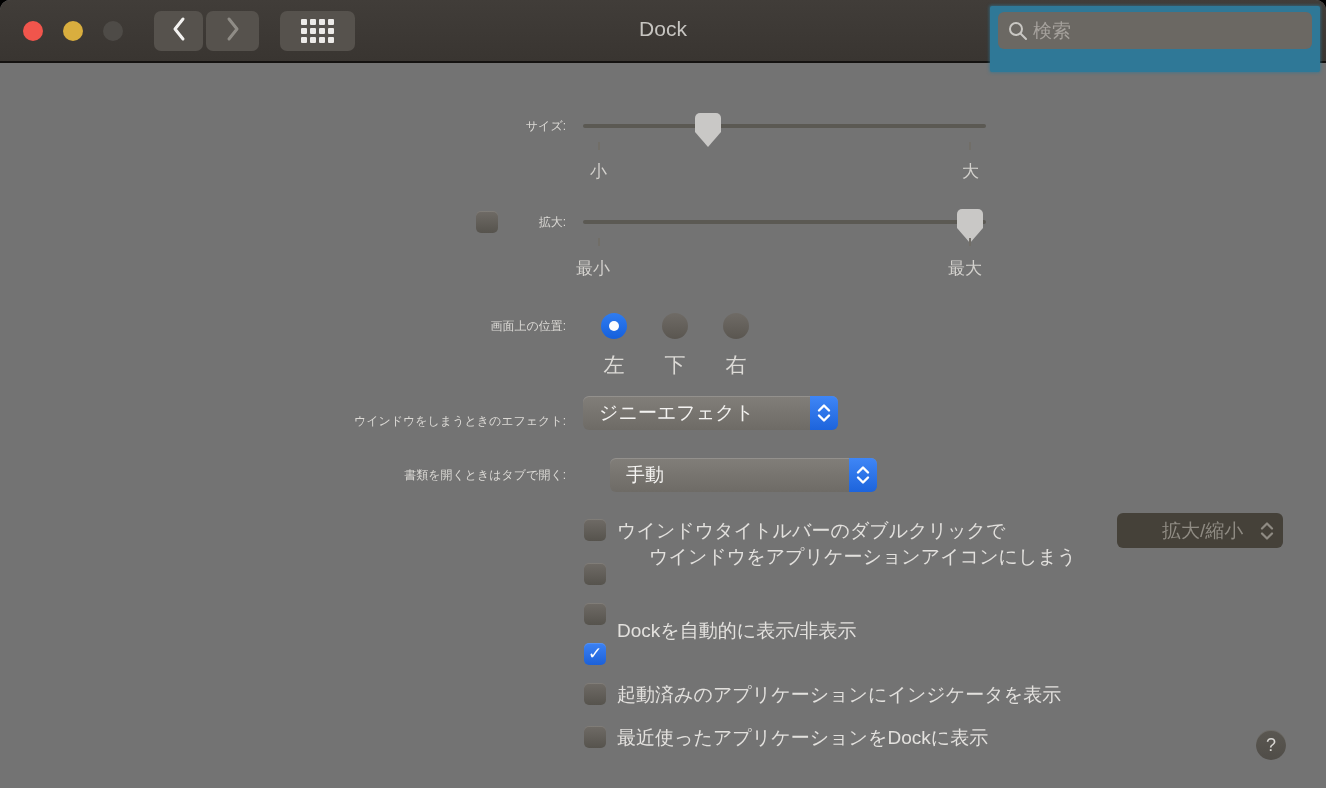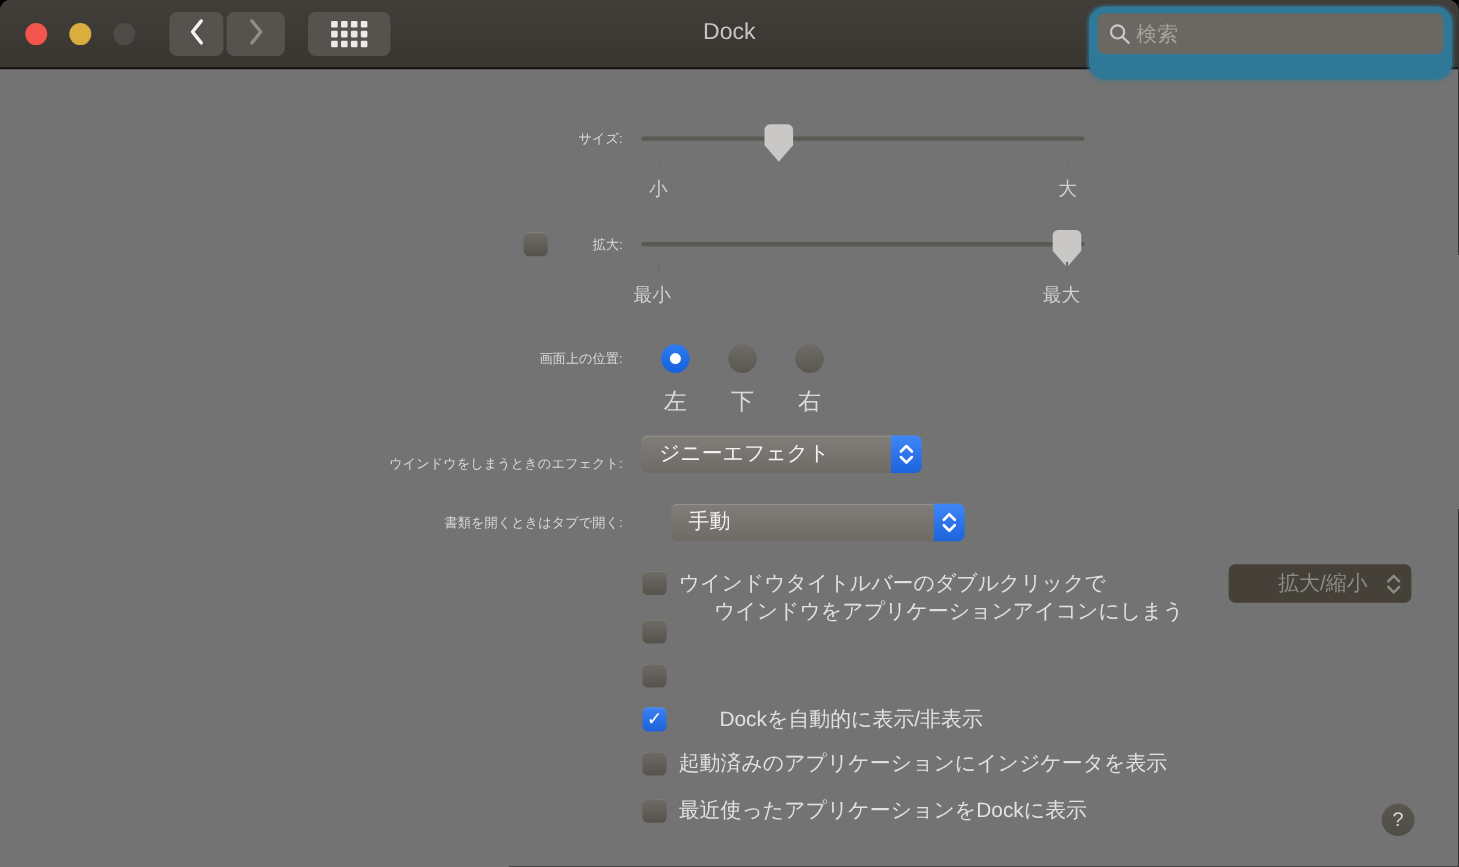--- a/index.html
+++ b/index.html
@@ -16,21 +16,21 @@
   .tbtn{position:absolute;top:11px;height:40px;border-radius:7px;background:#56524d;
     display:flex;align-items:center;justify-content:center;}
   #btn-back{left:154px;width:49px;}
   #btn-fwd{left:206px;width:53px;}
   #btn-grid{left:280px;width:75px;}
   .grid-dots{display:grid;grid-template-columns:repeat(4,6px);grid-template-rows:repeat(3,6px);gap:3px;}
   .grid-dots i{background:#eceae8;border-radius:1px;}
   #win-title{position:absolute;top:0;left:0;width:100%;height:61px;line-height:58px;
     text-align:center;font-size:21px;color:#c7c5c1;pointer-events:none;}
   
-  #search-ring{position:absolute;left:990px;top:6px;width:330px;height:66px;border-radius:15px;
+  #search-ring{position:absolute;left:990px;top:6px;width:330px;height:66px;border-radius:2px;
     background:#2f7897;box-shadow:0 0 3px 1px rgba(47,120,151,.6);}
   #search-field{position:absolute;left:8px;top:6px;width:314px;height:37px;border-radius:6px;
     background:#6b6863;display:flex;align-items:center;}
   #search-field svg{margin-left:9px;flex:0 0 auto;}
   #search-placeholder{margin-left:4px;font-size:19px;color:#a5a19c;}
 
   
   .flabel{position:absolute;right:760px;white-space:nowrap;font-size:12px;color:#dcdad6;line-height:22px;}
   .small-lab{position:absolute;font-size:17px;color:#d3d1cd;white-space:nowrap;}
 
@@ -202,21 +202,21 @@
   </div>
 
   <div class="checkbox" style="left:584px;top:563px;"></div>
   <div class="cb-lab" style="top:545px;margin-left:32px;">ウインドウをアプリケーションアイコンにしまう</div>
 
   <div class="checkbox" style="left:584px;top:603px;"></div>
 
   <div class="checkbox checked" style="left:584px;top:643px;">
       <span class="check">✓</span>
     </div>
-  <div class="cb-lab" style="top:643px;margin-left:37px;">Dockを自動的に表示/非表示</div>
+  <div class="cb-lab" style="top:619px;">Dockを自動的に表示/非表示</div>
 
   <div class="checkbox" style="left:584px;top:683px;"></div>
   <div class="cb-lab" style="top:683px;">起動済みのアプリケーションにインジケータを表示</div>
 
   <div class="checkbox" style="left:584px;top:726px;"></div>
   <div class="cb-lab" style="top:726px;">最近使ったアプリケーションをDockに表示</div>
 
   <div id="help-btn">?</div>
 
 </div>

